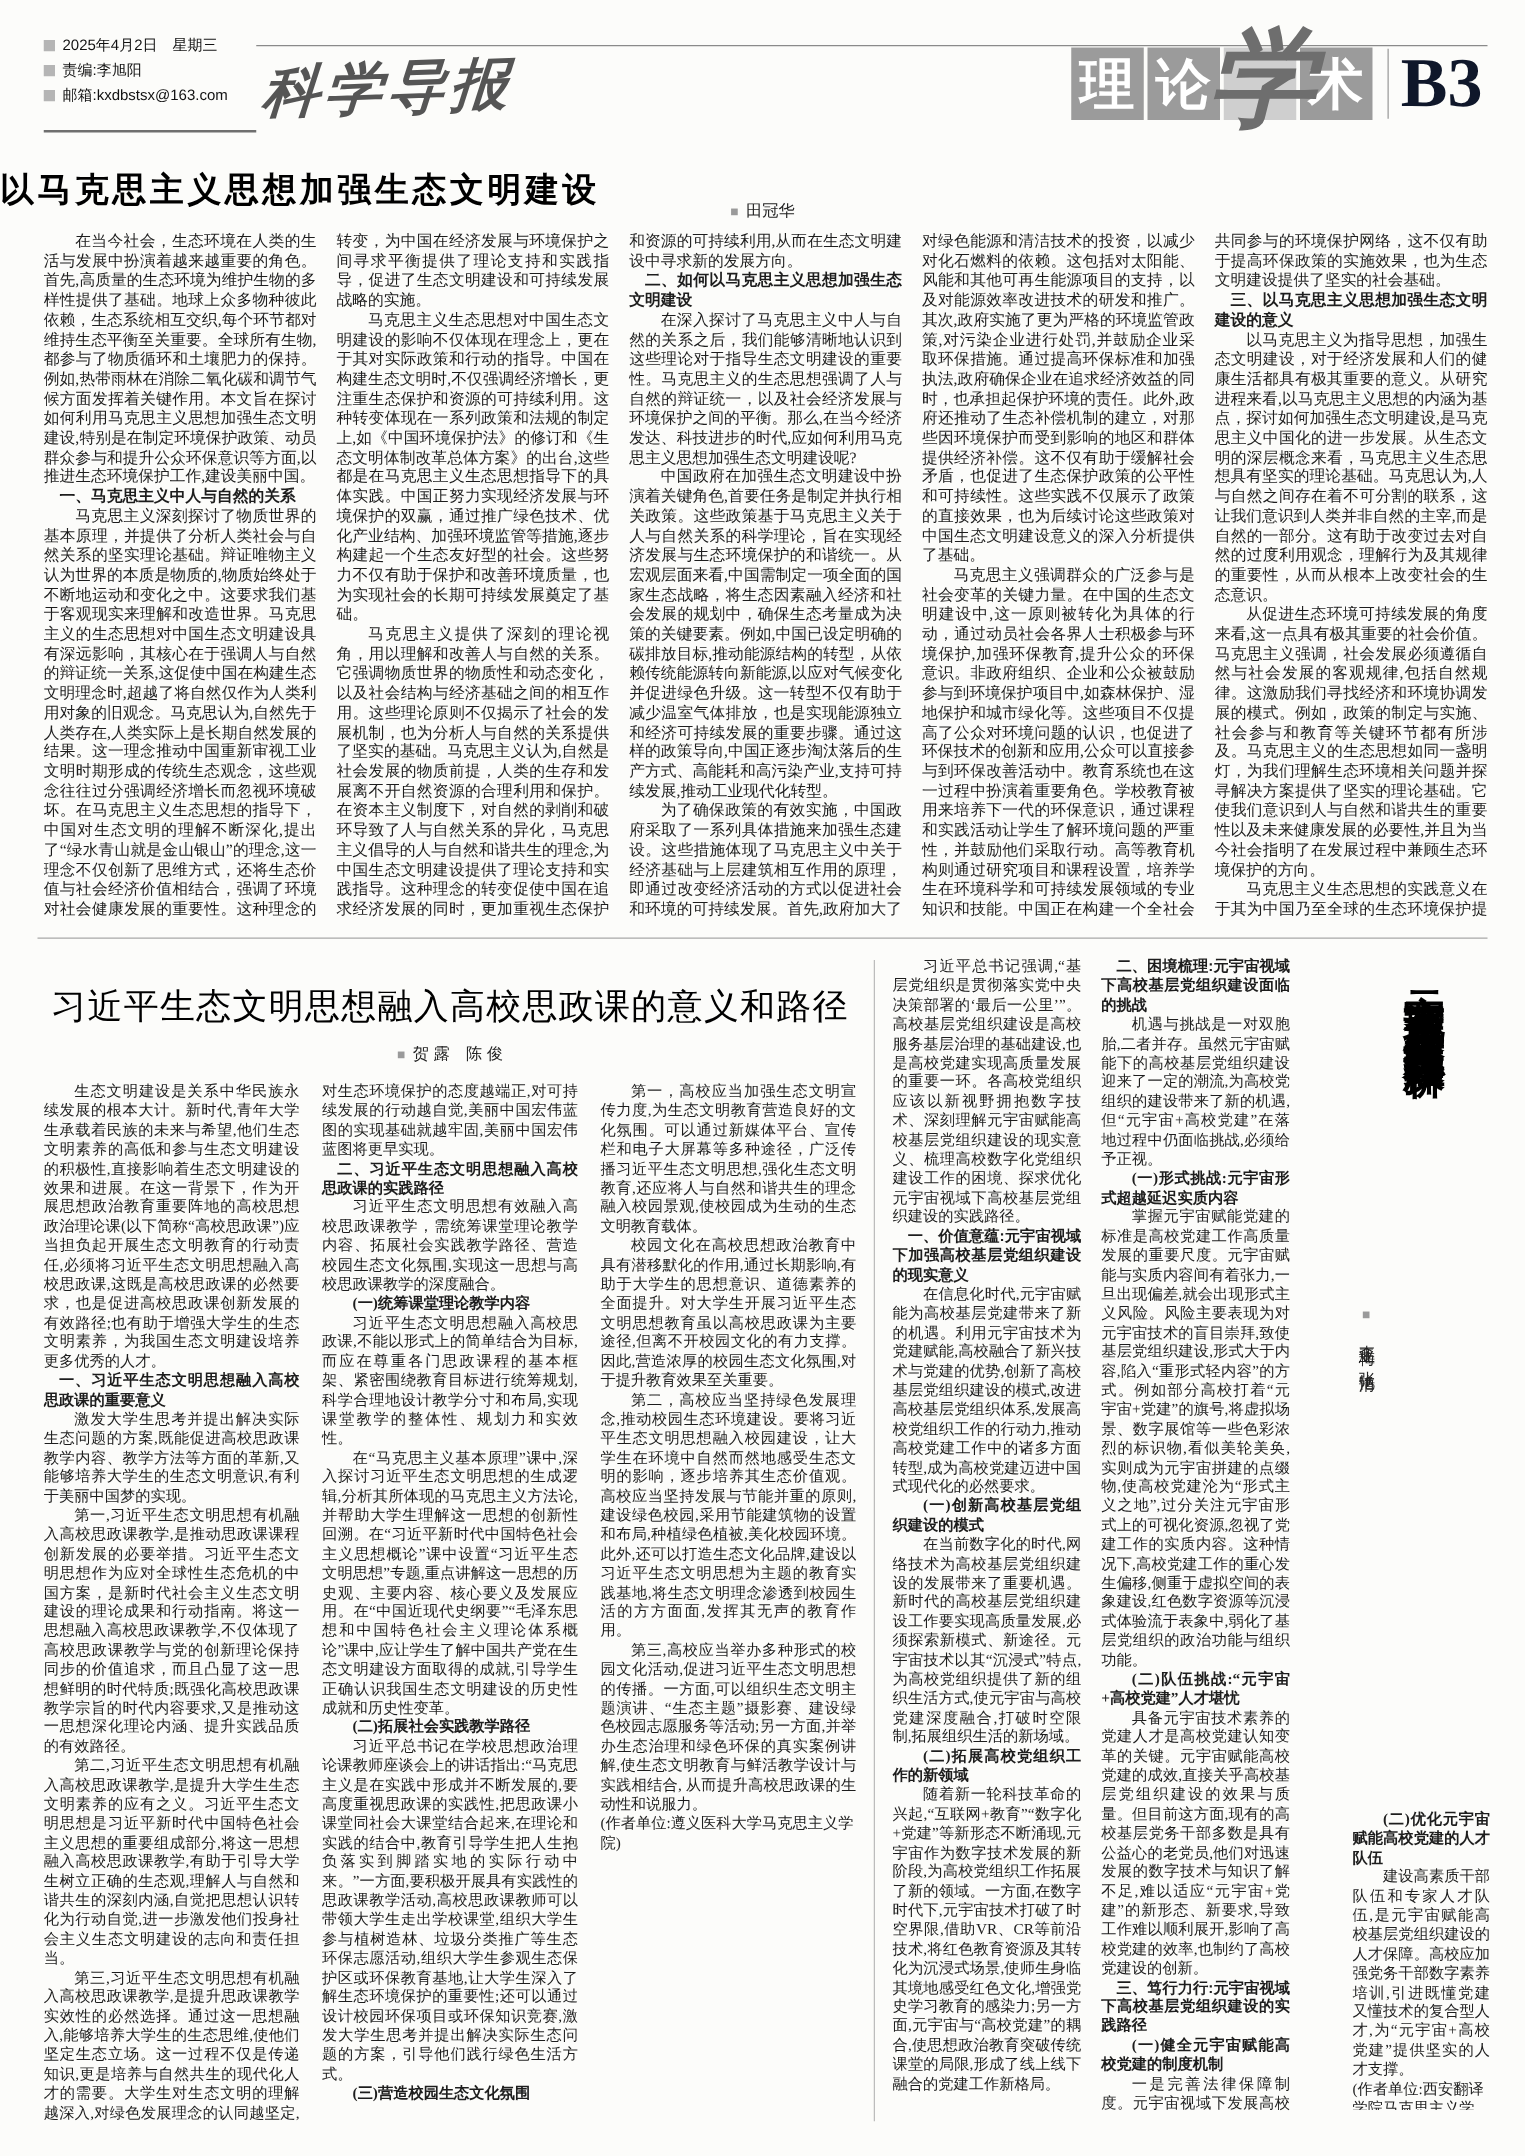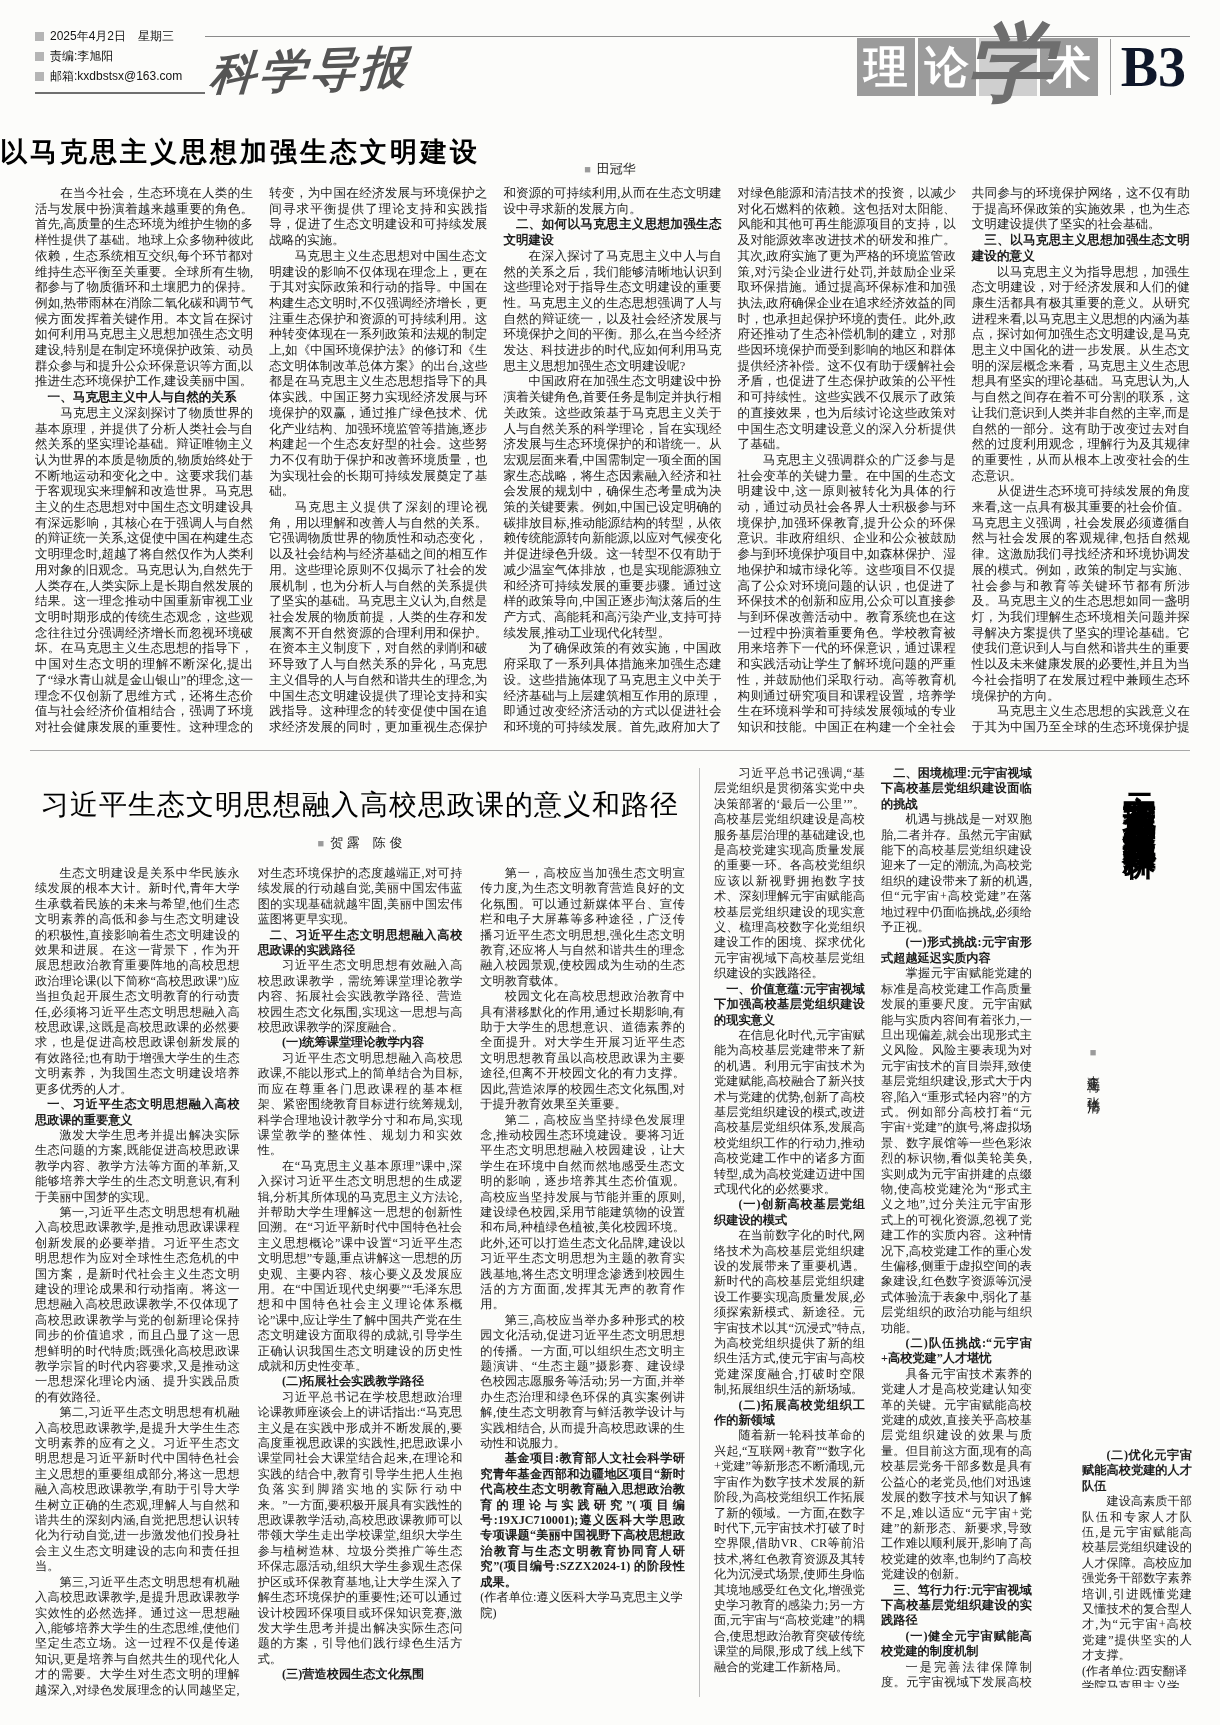--- a/index.html
+++ b/index.html
@@ -3,21 +3,21 @@
 <meta charset="utf-8">
 <style>
   html,body{margin:0;padding:0;background:#d9d9d9;}
   .page{position:relative;width:1220px;height:1725px;margin:0 auto;background:#fcfcfa;
         font-family:"Liberation Serif",serif;color:#1d1d1d;overflow:hidden;}
 
   
   .rule-top{position:absolute;left:205px;right:30px;top:36px;height:1px;background:#8a8a8a;}
   .pub-info{position:absolute;left:35px;top:26px;width:170px;
             font-family:"Liberation Sans",sans-serif;font-size:12px;line-height:20px;color:#111;
-            border-bottom:2px solid #6f6f6f;padding-bottom:6px;}
+            border-bottom:2px solid #6f6f6f;padding-bottom:18px;}
   .pub-info .row{white-space:nowrap;}
   .minisq{display:inline-block;width:9px;height:9px;background:#b5b5b5;margin-right:6px;vertical-align:middle;}
   .masthead{position:absolute;left:210px;top:40px;font-size:46px;font-weight:bold;font-style:italic;
             color:#555;letter-spacing:4px;transform:skewX(-6deg) rotate(-2deg);
             font-family:"Liberation Serif",serif;}
   .section-block{position:absolute;right:34px;top:38px;display:flex;align-items:center;}
   .sq{width:58px;height:58px;background:#9b9b9b;color:#fff;display:flex;align-items:center;justify-content:center;
       font-family:"Liberation Sans",sans-serif;font-weight:bold;font-size:44px;margin-left:3px;}
   .sq.light{background:#cfcfcf;position:relative;overflow:visible;}
   .sq.light .callig{position:absolute;left:-12px;top:-18px;color:#6e6e6e;font-size:86px;font-weight:bold;
@@ -129,21 +129,20 @@
         <p class="blk blk-sub">(一)统筹课堂理论教学内容</p>
         <p class="blk blk-p">习近平生态文明思想融入高校思政课,不能以形式上的简单结合为目标,而应在尊重各门思政课程的基本框架、紧密围绕教育目标进行统筹规划,科学合理地设计教学分寸和布局,实现课堂教学的整体性、规划力和实效性。</p>
         <p class="blk blk-p">在“马克思主义基本原理”课中,深入探讨习近平生态文明思想的生成逻辑,分析其所体现的马克思主义方法论,并帮助大学生理解这一思想的创新性回溯。在“习近平新时代中国特色社会主义思想概论”课中设置“习近平生态文明思想”专题,重点讲解这一思想的历史观、主要内容、核心要义及发展应用。在“中国近现代史纲要”“毛泽东思想和中国特色社会主义理论体系概论”课中,应让学生了解中国共产党在生态文明建设方面取得的成就,引导学生正确认识我国生态文明建设的历史性成就和历史性变革。</p>
         <p class="blk blk-sub">(二)拓展社会实践教学路径</p>
         <p class="blk blk-p">习近平总书记在学校思想政治理论课教师座谈会上的讲话指出:“马克思主义是在实践中形成并不断发展的,要高度重视思政课的实践性,把思政课小课堂同社会大课堂结合起来,在理论和实践的结合中,教育引导学生把人生抱负落实到脚踏实地的实际行动中来。”一方面,要积极开展具有实践性的思政课教学活动,高校思政课教师可以带领大学生走出学校课堂,组织大学生参与植树造林、垃圾分类推广等生态环保志愿活动,组织大学生参观生态保护区或环保教育基地,让大学生深入了解生态环境保护的重要性;还可以通过设计校园环保项目或环保知识竞赛,激发大学生思考并提出解决实际生态问题的方案，引导他们践行绿色生活方式。</p>
         <p class="blk blk-sub">(三)营造校园生态文化氛围</p>
         <p class="blk blk-p">第一，高校应当加强生态文明宣传力度,为生态文明教育营造良好的文化氛围。可以通过新媒体平台、宣传栏和电子大屏幕等多种途径，广泛传播习近平生态文明思想,强化生态文明教育,还应将人与自然和谐共生的理念融入校园景观,使校园成为生动的生态文明教育载体。</p>
         <p class="blk blk-p">校园文化在高校思想政治教育中具有潜移默化的作用,通过长期影响,有助于大学生的思想意识、道德素养的全面提升。对大学生开展习近平生态文明思想教育虽以高校思政课为主要途径,但离不开校园文化的有力支撑。因此,营造浓厚的校园生态文化氛围,对于提升教育效果至关重要。</p>
         <p class="blk blk-p">第二，高校应当坚持绿色发展理念,推动校园生态环境建设。要将习近平生态文明思想融入校园建设，让大学生在环境中自然而然地感受生态文明的影响，逐步培养其生态价值观。高校应当坚持发展与节能并重的原则,建设绿色校园,采用节能建筑物的设置和布局,种植绿色植被,美化校园环境。此外,还可以打造生态文化品牌,建设以习近平生态文明思想为主题的教育实践基地,将生态文明理念渗透到校园生活的方方面面,发挥其无声的教育作用。</p>
         <p class="blk blk-p">第三,高校应当举办多种形式的校园文化活动,促进习近平生态文明思想的传播。一方面,可以组织生态文明主题演讲、“生态主题”摄影赛、建设绿色校园志愿服务等活动;另一方面,并举办生态治理和绿色环保的真实案例讲解,使生态文明教育与鲜活教学设计与实践相结合, 从而提升高校思政课的生动性和说服力。</p>
-        <p class="blk blk-fund">基金项目:教育部人文社会科学研究青年基金西部和边疆地区项目“新时代高校生态文明教育融入思想政治教育的理论与实践研究”(项目编号:19XJC710001);遵义医科大学思政专项课题“美丽中国视野下高校思想政治教育与生态文明教育协同育人研究”(项目编号:SZZX2024-1) 的阶段性成果。</p>
         <p class="blk blk-credit">(作者单位:遵义医科大学马克思主义学院)</p>
       </div>
   </section>
 
   <section class="a3">
     <div class="a3-main">
         <p class="blk blk-p">习近平总书记强调,“基层党组织是贯彻落实党中央决策部署的‘最后一公里’”。高校基层党组织建设是高校服务基层治理的基础建设,也是高校党建实现高质量发展的重要一环。各高校党组织应该以新视野拥抱数字技术、深刻理解元宇宙赋能高校基层党组织建设的现实意义、梳理高校数字化党组织建设工作的困境、探求优化元宇宙视域下高校基层党组织建设的实践路径。</p>
         <p class="blk blk-h">一、价值意蕴:元宇宙视域下加强高校基层党组织建设的现实意义</p>
         <p class="blk blk-p">在信息化时代,元宇宙赋能为高校基层党建带来了新的机遇。利用元宇宙技术为党建赋能,高校融合了新兴技术与党建的优势,创新了高校基层党组织建设的模式,改进高校基层党组织体系,发展高校党组织工作的行动力,推动高校党建工作中的诸多方面转型,成为高校党建迈进中国式现代化的必然要求。</p>
         <p class="blk blk-sub">(一)创新高校基层党组织建设的模式</p>

